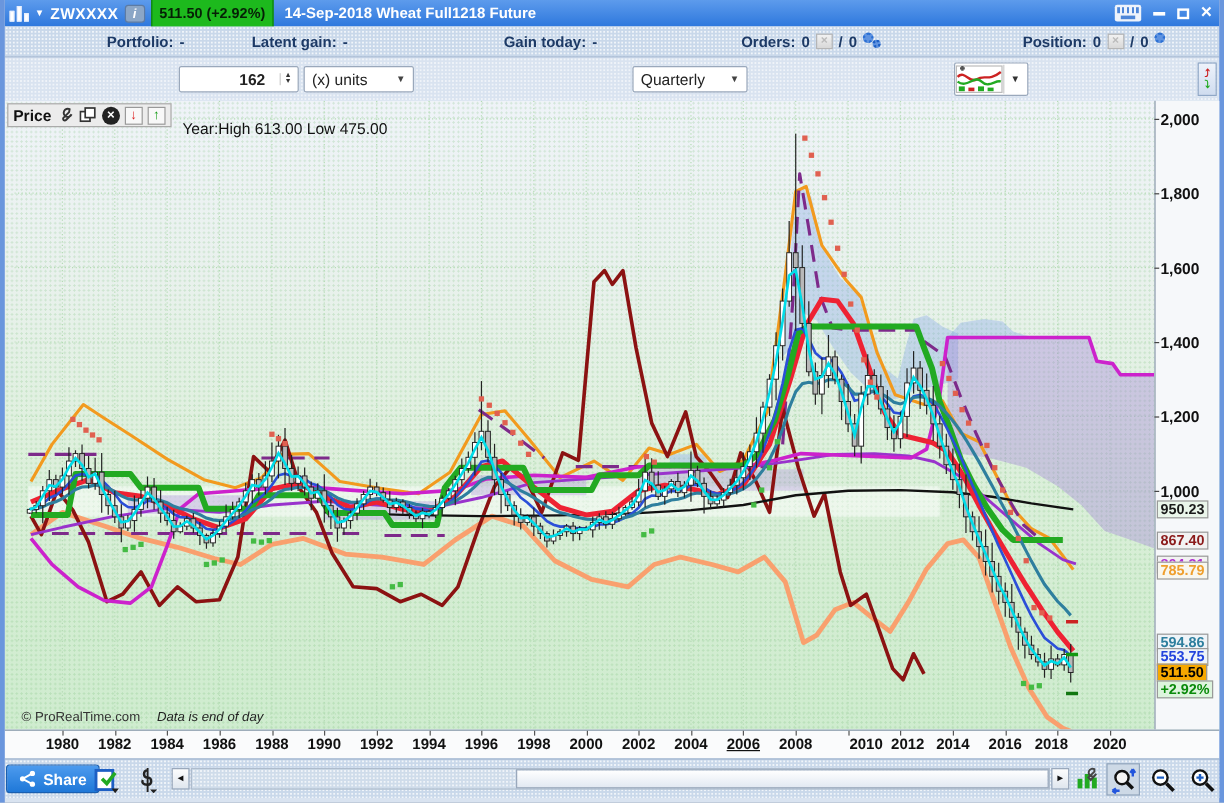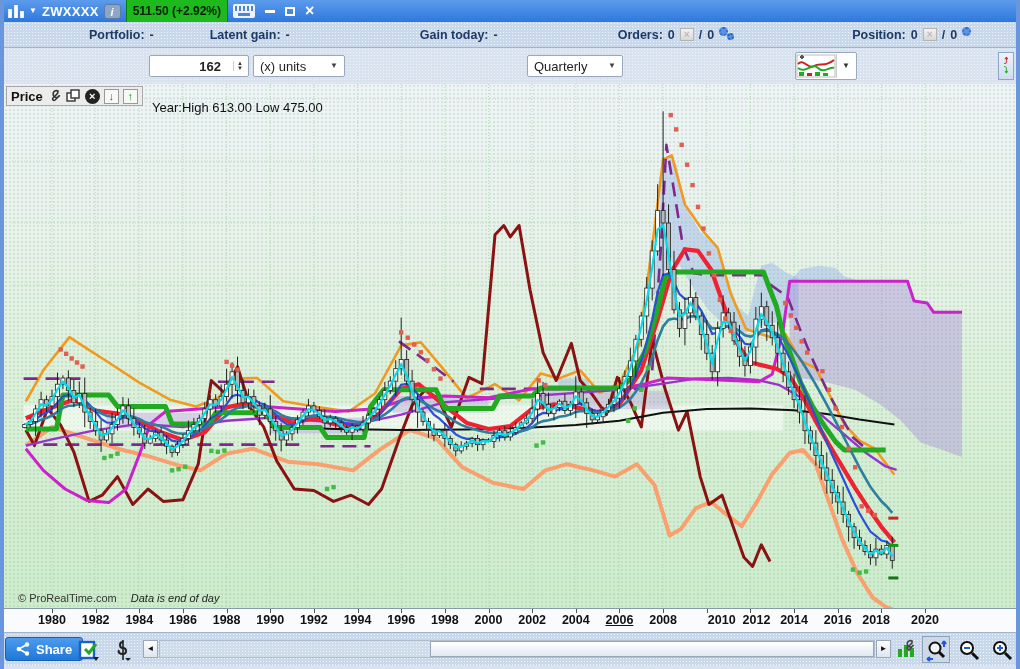--- a/index.html
+++ b/index.html
@@ -95,20 +95,21 @@
   <div id="titlebar">
     <span class="tb-candle">
         <i style="height:9px"></i>
         <i style="height:13px"></i>
         <i style="height:7px"></i>
       </span>
     <span class="caret">▼</span>
     <span id="symbol">ZWXXXX</span>
     <span id="info-btn"><span>i</span></span>
     <span id="price-badge">511.50 (+2.92%)</span>
+    <span id="win-title">14-Sep-2018 Wheat Full1218 Future</span>
     <span id="win-controls">
       <span class="kb"></span>
       <span class="wc-min"></span>
       <span class="wc-max"></span>
       <span class="wc-close">×</span>
     </span>
   </div>
 
   <div id="inforow" class="dotbg">
     <span class="grp" style="margin-left:85px">
@@ -649,20 +650,36 @@
           </svg>
       </span>
       <span class="ic ic-close">×</span>
       <span class="ic ic-box" style="color:#dd2222">↓</span>
       <span class="ic ic-box" style="color:#119911">↑</span>
     </div>
     <div id="year-stats">Year:High 613.00 Low 475.00</div>
     <div id="watermark">
       <span>© ProRealTime.com</span><span class="it">Data is end of day</span>
     </div>
+    <div id="price-axis">
+        <div class="ax-major" style="top: 8px;">2,000</div>
+        <div class="ax-major" style="top: 70px;">1,800</div>
+        <div class="ax-major" style="top: 132px;">1,600</div>
+        <div class="ax-major" style="top: 194px;">1,400</div>
+        <div class="ax-major" style="top: 256px;">1,200</div>
+        <div class="ax-major" style="top: 318px;">1,000</div>
+        <div class="ax-val" style="top: 333.429px; color: rgb(26, 26, 26); background: rgb(234, 246, 234);">950.23</div>
+        <div class="ax-val" style="top: 359.106px; color: rgb(139, 26, 26); background: rgb(242, 242, 242);">867.40</div>
+        <div class="ax-val" style="top: 378.664px; color: rgb(176, 48, 208); background: rgb(242, 242, 242);">804.31</div>
+        <div class="ax-val" style="top: 384.405px; color: rgb(239, 159, 46); background: rgb(248, 247, 239);">785.79</div>
+        <div class="ax-val" style="top: 443.593px; color: rgb(46, 127, 158); background: rgb(238, 244, 248);">594.86</div>
+        <div class="ax-val" style="top: 456.337px; color: rgb(34, 68, 221); background: rgb(238, 244, 248);">553.75</div>
+        <div class="ax-val" style="top: 469.435px; color: rgb(0, 0, 0); background: rgb(247, 168, 0);">511.50</div>
+        <div class="ax-val" style="top: 482.92px; color: rgb(10, 138, 10); background: rgb(221, 245, 221);">+2.92%</div>
+      </div>
   </div>
 
   <div id="xaxis">
       <span class="xtick" style="left: 48px;"></span>
       <span class="xyear" style="left: 28px;">1980</span>
       <span class="xtick" style="left: 91.65px;"></span>
       <span class="xyear" style="left: 71.65px;">1982</span>
       <span class="xtick" style="left: 135.3px;"></span>
       <span class="xyear" style="left: 115.3px;">1984</span>
       <span class="xtick" style="left: 178.95px;"></span>

